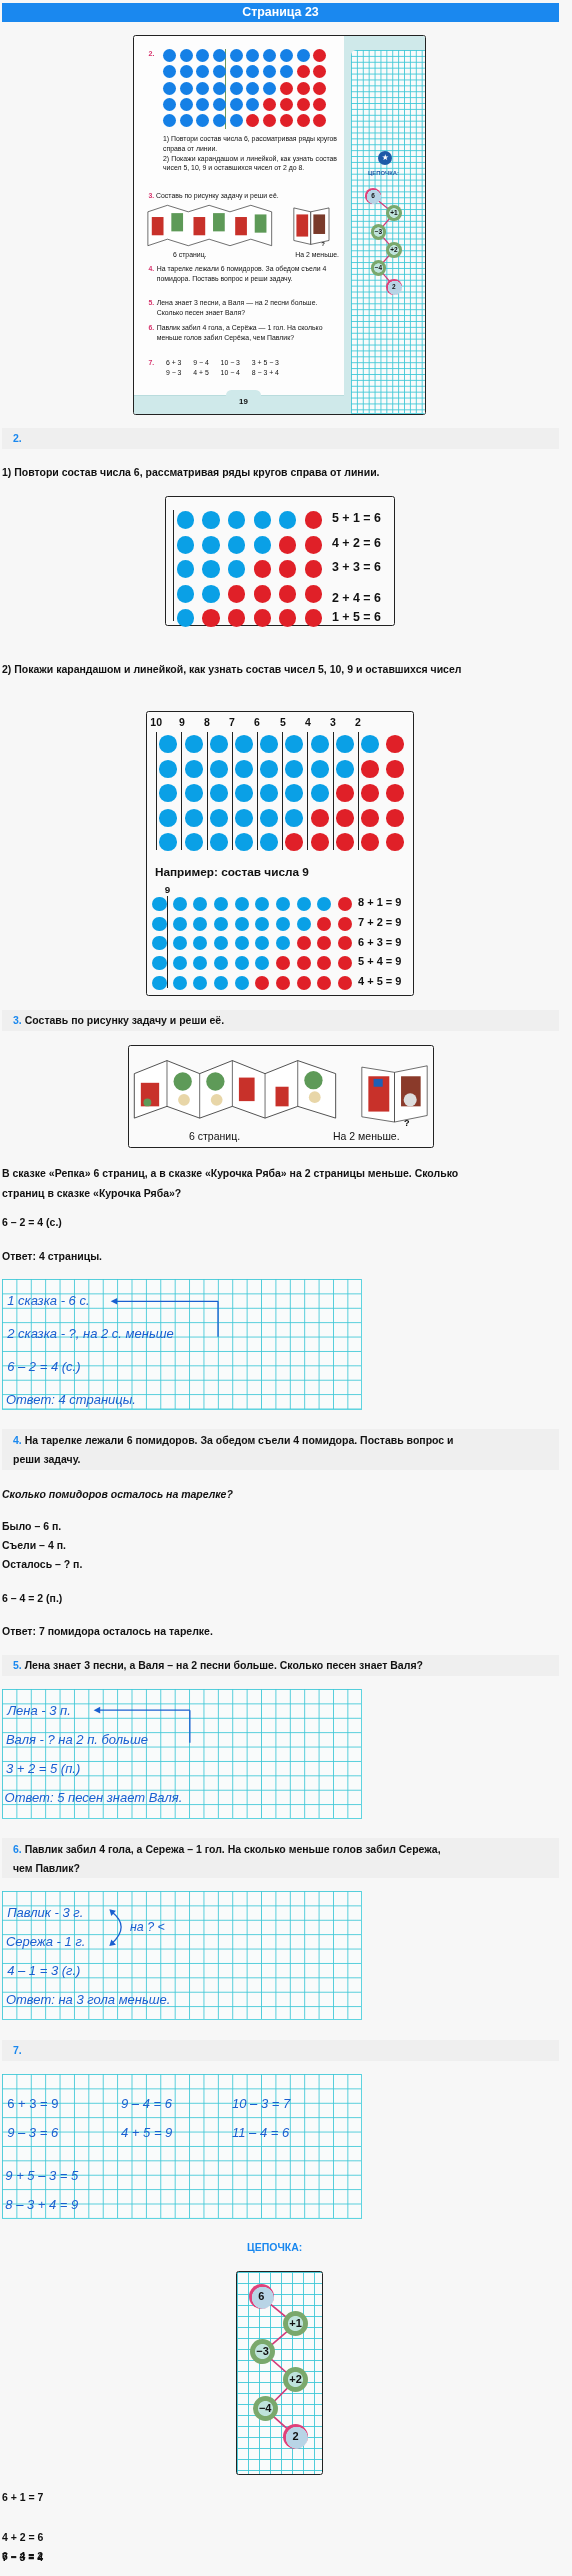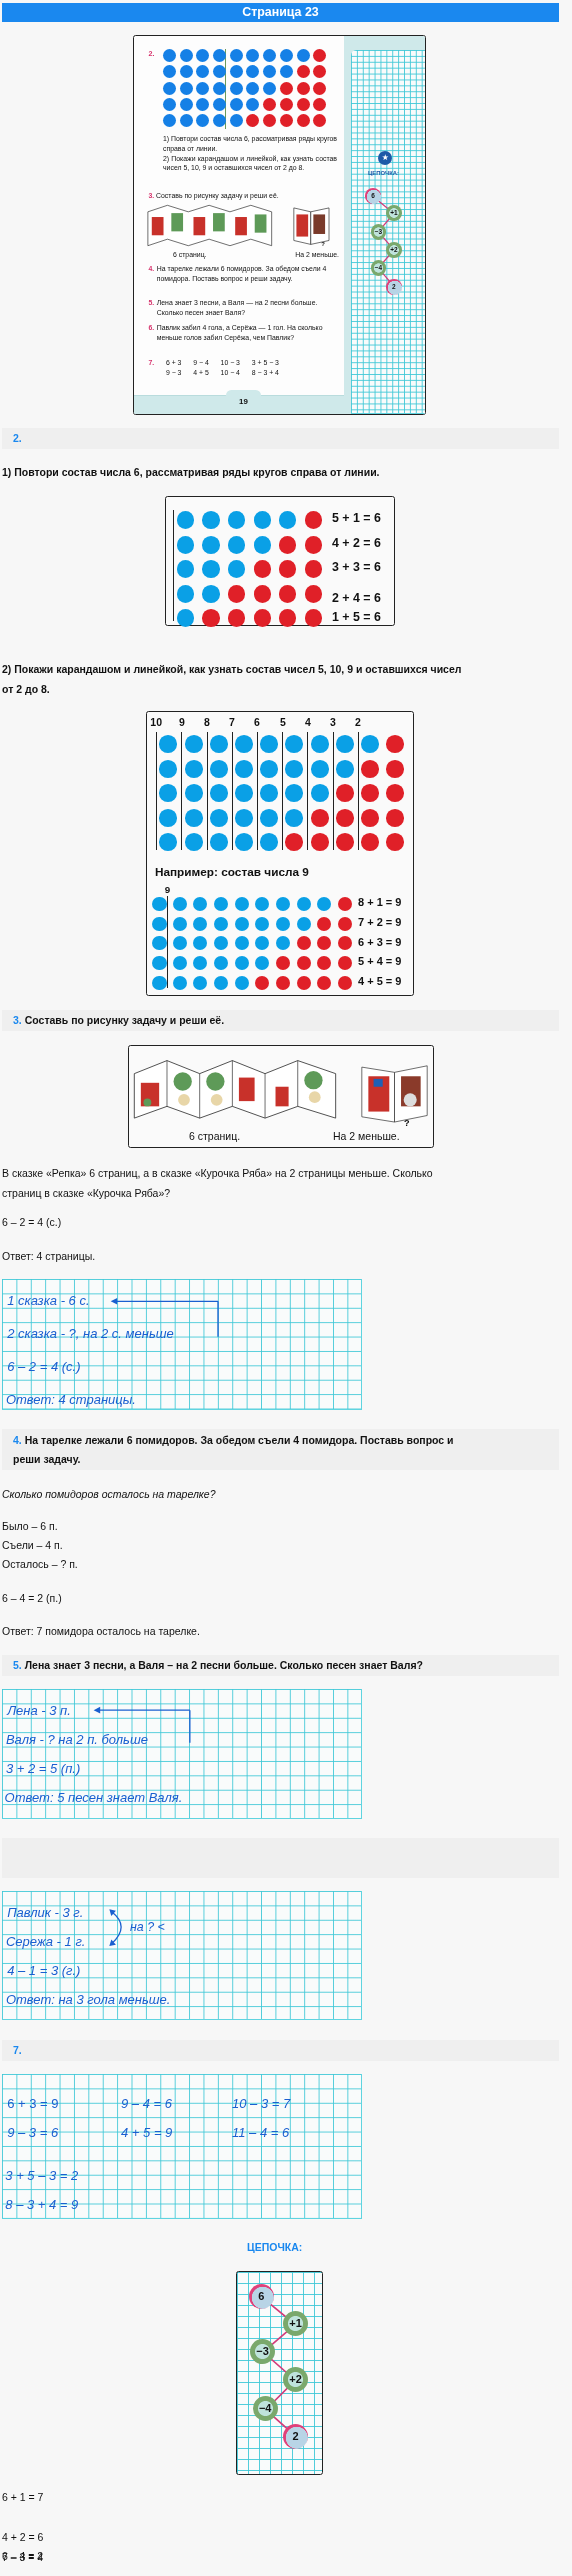--- a/index.html
+++ b/index.html
@@ -1,21 +1,21 @@
 <!DOCTYPE html>
 <html style="font-size:10.5px"><head>
 <meta charset="utf-8">
 <style>
   html, body { margin:0; padding:0; }
   body { width:572px; height:2576px; background:#f7f7f7; position:relative; font-family:"Liberation Sans", sans-serif; color:#111; overflow:hidden; }
   .abs { position:absolute; }
   .header { left:2px; top:2.6px; width:557px; height:19.6px; background:#1a88ef; color:#fff; font-weight:bold; font-size:12.4px; text-align:center; line-height:19.6px; font-family:"Liberation Sans", sans-serif; }
   .secbar { left:2px; width:557px; background:#efefef; font-weight:bold; font-size:10.5px; padding-left:11px; box-sizing:border-box; }
   .secnum { color:#1a88ef; }
-  .txt { left:2px; font-size:10.5px; }
+  .txt { left:2px; font-size:10.5px;font-weight:bold; }
   .bold { font-weight:bold; }
   .boxed { background:#fafafa; border:1px solid #222; border-radius:2.6px; box-sizing:border-box; }
   .dot { position:absolute; border-radius:50%; }
   .blue { background:#0aa0e6; }
   .red { background:#e02028; }
   .tbblue { background:#1580e6; }
   .grid { background-color:#f9fbfb;
     background-image:
       linear-gradient(to right, rgba(64,200,215,.9) 0.7px, transparent 0.7px),
       linear-gradient(to bottom, rgba(64,200,215,.9) 0.7px, transparent 0.7px);
@@ -200,21 +200,20 @@
       <div class="eqrow" style="top: 1.3px;">5 + 1 = 6</div>
       <div class="eqrow" style="top: 26px;">4 + 2 = 6</div>
       <div class="eqrow" style="top: 50px;">3 + 3 = 6</div>
       <div class="eqrow" style="top: 81px;">2 + 4 = 6</div>
       <div class="eqrow" style="top: 100px;">1 + 5 = 6</div>
     </div>
 </div>
 
 <div class="abs txt bold" style="top:659px;width:563px;line-height:20px;">
   <div>2) Покажи карандашом и линейкой, как узнать состав чисел 5, 10, 9 и оставшихся чисел</div>
-  <div>от 2 до 8.</div>
 </div>
 
 <div class="abs boxed" style="left:146px;top:711px;width:268px;height:285px;">
   <div id="colLabels" class="abs" style="left:0;top:3.9px;width:268px;height:14.4px;">
       <div class="abs" style="left: 3.3px; top: 0px; font-weight: bold; font-size: 10.5px;">10</div>
       <div class="abs" style="left: 32px; top: 0px; font-weight: bold; font-size: 10.5px;">9</div>
       <div class="abs" style="left: 57px; top: 0px; font-weight: bold; font-size: 10.5px;">8</div>
       <div class="abs" style="left: 82px; top: 0px; font-weight: bold; font-size: 10.5px;">7</div>
       <div class="abs" style="left: 107px; top: 0px; font-weight: bold; font-size: 10.5px;">6</div>
       <div class="abs" style="left: 133px; top: 0px; font-weight: bold; font-size: 10.5px;">5</div>
@@ -417,20 +416,22 @@
   <div class="hw" style="left:3.9px;top:72px;">3 + 2 = 5 (п.)</div>
   <div class="hw" style="left:2.6px;top:101px;">Ответ: 5 песен знает Валя.</div>
   <svg class="abs" width="360" height="130" style="left:0;top:0" viewBox="0 0 550 198">
     <polyline points="287,32 287,82" stroke="#1a5fd0" stroke-width="2" fill="none"></polyline>
     <polyline points="287,32 146,32" stroke="#1a5fd0" stroke-width="2" fill="none"></polyline>
     <polygon points="140,32 150,27 150,37" fill="#1a5fd0"></polygon>
   </svg>
 </div>
 
 <div class="abs secbar" style="top:1838px;height:40px;padding-top:2px;line-height:19px;">
+  <div><span class="secnum">6.</span> <span>Павлик забил 4 гола, а Сережа – 1 гол. На сколько меньше голов забил Сережа,</span></div>
+  <div>чем Павлик?</div>
 </div>
 <div class="abs grid" style="left:2px;top:1891px;width:360px;height:129px;">
   <div class="hw" style="left:5.2px;top:14.4px;">Павлик - 3 г.</div>
   <div class="hw" style="left:3.9px;top:43px;">Сережа - 1 г.</div>
   <div class="hw" style="left:5.2px;top:72px;">4 – 1 = 3 (г.)</div>
   <div class="hw" style="left:3.9px;top:101px;">Ответ: на 3 гола меньше.</div>
   <div class="hw" style="left:128px;top:29px;font-size:12.4px;">на ? &lt;</div>
   <svg class="abs" width="360" height="129" style="left:0;top:0" viewBox="0 0 550 197">
     <path d="M168,32 Q196,54 168,80" stroke="#1a5fd0" stroke-width="2" fill="none"></path>
     <polygon points="164,28 174,30 167,38" fill="#1a5fd0"></polygon>
@@ -439,21 +440,21 @@
 </div>
 
 <div class="abs secbar" style="top:2040px;height:21px;line-height:21px;"><span class="secnum">7.</span></div>
 <div class="abs grid" style="left:2px;top:2074px;width:360px;height:145px;">
   <div class="hw" style="left:5.2px;top:22px;font-style:normal;">6 + 3 = 9</div>
   <div class="hw" style="left:119px;top:22px;">9 – 4 = 6</div>
   <div class="hw" style="left:230px;top:22px;">10 – 3 = 7</div>
   <div class="hw" style="left:5.2px;top:51px;">9 – 3 = 6</div>
   <div class="hw" style="left:119px;top:51px;">4 + 5 = 9</div>
   <div class="hw" style="left:230px;top:51px;">11 – 4 = 6</div>
-  <div class="hw" style="left:3.3px;top:94px;">3 + 5 – 3 = 2</div>
+  <div class="hw" style="left:3.3px;top:94px;">9 + 5 – 3 = 5</div>
   <div class="hw" style="left:3.3px;top:123px;">8 – 3 + 4 = 9</div>
 </div>
 
 <div class="abs" style="left:247px;top:2241px;font-weight:bold;font-size:10.5px;color:#1a88ef;">ЦЕПОЧКА:</div>
 <div class="abs grid" style="left:236px;top:2271px;width:87px;height:204px;border:1px solid #222;border-radius:2.6px;background-size:11px 11px;">
   <svg class="abs" width="87" height="204" style="left:0;top:0" viewBox="0 0 133 311">
       <polyline points="38,38 89,80 40,122 89,165 44,210 89,250" fill="none" stroke="#d33a7a" stroke-width="2.5"></polyline>
     </svg>
   <div class="ball pink" style="left:11.8px;top:11.8px;">6</div>
   <div class="ball green" style="left:46px;top:39px;">+1</div>

